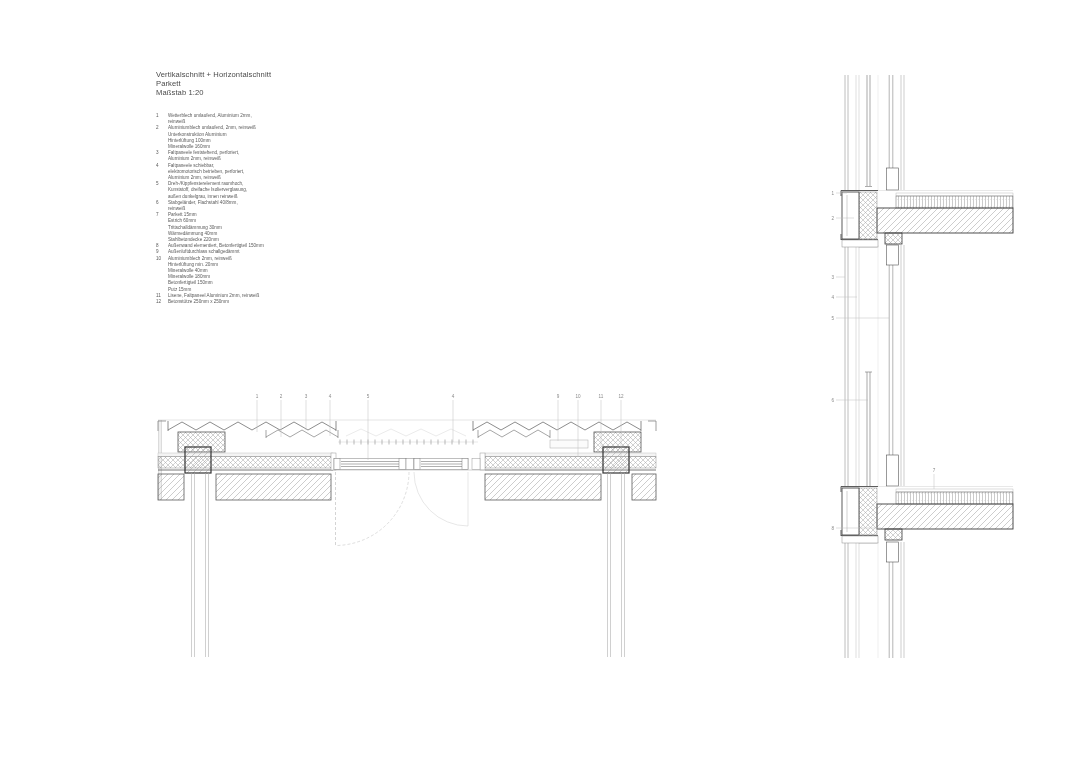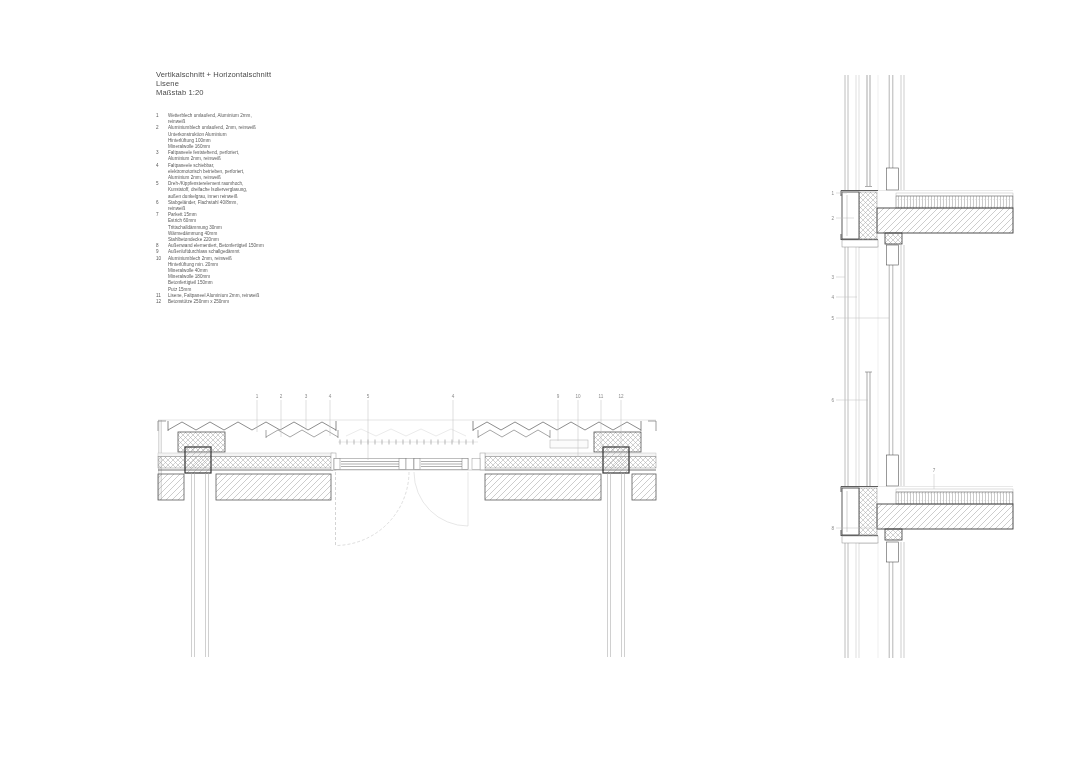--- a/index.html
+++ b/index.html
@@ -15,21 +15,21 @@
   svg text{font-family:"Liberation Sans", sans-serif;font-size:4.6px;fill:#8a8a8a;}
   svg{position:absolute;left:0;top:0;}
 </style>
 </head>
 <body>
 
 <div id="page">
 
   <div class="title-block">
     <div>Vertikalschnitt + Horizontalschnitt</div>
-    <div>Lisene</div>
+    <div>Parkett</div>
     <div>Maßstab 1:20</div>
   </div>
 
   <div class="legend">
       <div class="legend-row">
         <span class="legend-no">1</span>
         <span class="legend-text">Wetterblech umlaufend, Aluminium 2mm,
 reinweiß</span>
       </div>
       <div class="legend-row">

